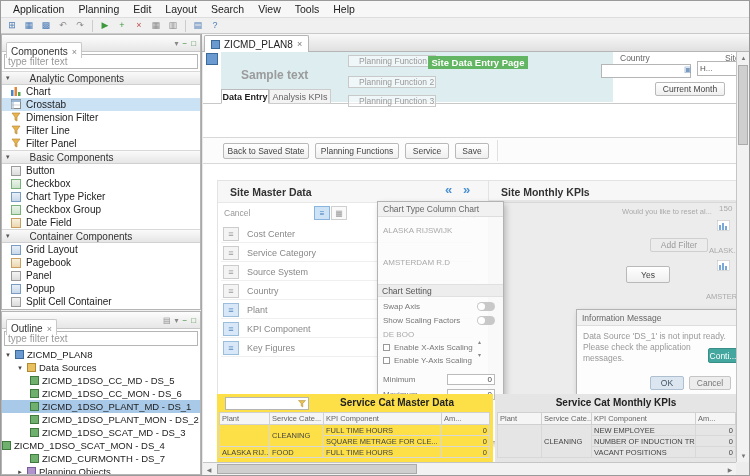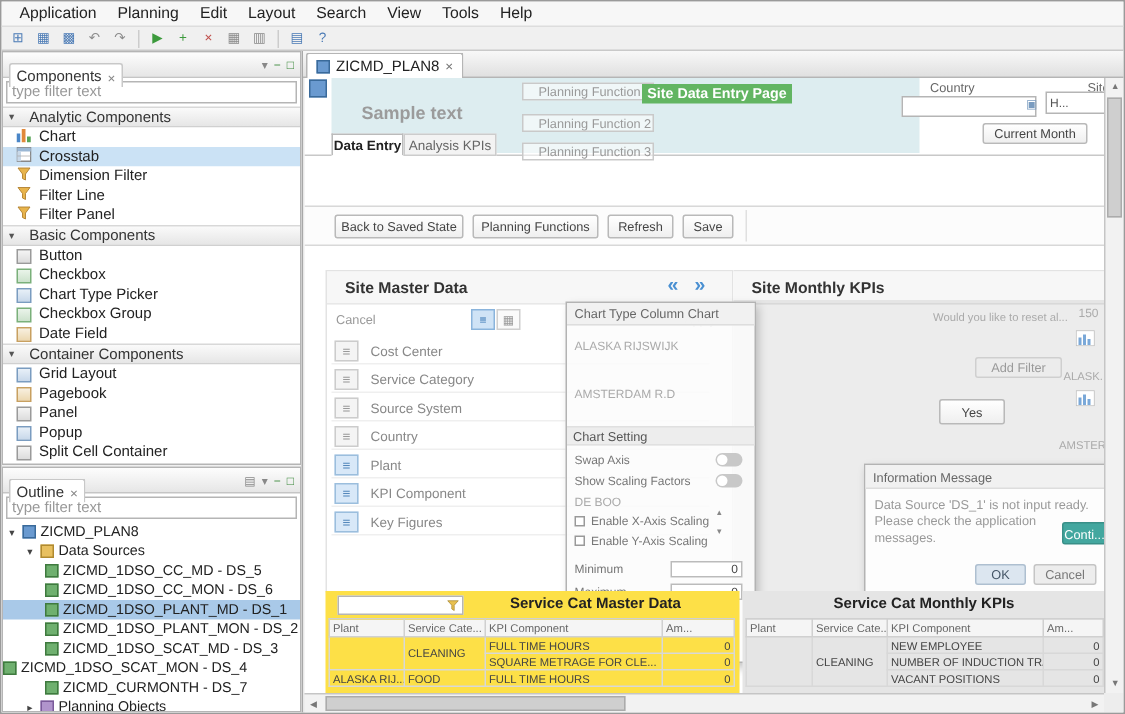--- a/index.html
+++ b/index.html
@@ -21,21 +21,21 @@
   #components-panel{top:0;height:276px}
   #outline-panel{top:277px;bottom:0}
   .panel-header{height:17px;background:linear-gradient(#fdfdfd,#e6e6e6);border-bottom:1px solid #c5c5c5;display:flex;align-items:center;padding:0 4px;gap:4px}
   .panel-tab{display:flex;align-items:flex-end;gap:4px;font-size:10px;color:#333;padding:1px 4px;background:#fff;border:1px solid #c8c8c8;border-bottom:none;border-radius:2px 2px 0 0;height:16px;margin-top:13px}
   .panel-close{color:#888;font-size:9px}
   .panel-header-icons{margin-left:auto;display:flex;gap:4px;align-items:center}
   .ph-icon{font-size:8px;color:#3c8a3c}
   .ph-icon.gray{color:#888}
   .filter-box{margin:2px;height:15px;border:1px solid #b5b5b5;background:#fff;display:block;width:calc(100% - 4px);font-size:10px;padding:0 3px;color:#333;font-family:"Liberation Sans",sans-serif}
   .filter-box::placeholder{color:#999}
-  .group-header{height:14px;display:flex;align-items:center;gap:10px;padding:0 4px;background:linear-gradient(#fafafa,#e6e6e6);border-top:1px solid #d8d8d8;border-bottom:1px solid #d0d0d0;font-size:10px;color:#333;white-space:nowrap}
+  .group-header{height:14px;display:flex;align-items:center;gap:20px;padding:0 4px;background:linear-gradient(#fafafa,#e6e6e6);border-top:1px solid #d8d8d8;border-bottom:1px solid #d0d0d0;font-size:10px;color:#333;white-space:nowrap}
   .group-arrow{font-size:7px;color:#555}
   .comp-item{height:13px;display:flex;align-items:center;gap:5px;padding:0 2px 0 9px;font-size:10px;color:#222;background:#fff;white-space:nowrap}
   .comp-item.selected{background:#cbe2f5}
   .ic{width:10px;height:10px;flex:0 0 10px;border:1px solid #7a9cc0;background:linear-gradient(#e8f0f8,#c8d8ea);display:inline-block}
   .ic.green{border-color:#7ab07a;background:linear-gradient(#eaf4ea,#cce2cc)}
   .ic.orange{border-color:#c8a060;background:linear-gradient(#f8f0e0,#ecd8b0)}
   .ic.gray{border-color:#9a9a9a;background:linear-gradient(#f4f4f4,#dcdcdc)}
   
   .tree-row{height:13px;display:flex;align-items:center;gap:3px;font-size:9.5px;color:#222;white-space:nowrap;overflow:hidden}
   .tree-row.selected{background:#a9c9e8}
@@ -325,21 +325,21 @@
       <div class="abs cv-btn" style="left:452px;top:30px;width:70px;height:14px">Current Month</div>
 
       <div class="abs" style="left:0;top:51px;width:534px;height:1px;background:#c8c8c8"></div>
       <div class="abs cv-tab-active" style="left:18px;top:37px;width:48px;height:15px">Data Entry</div>
       <div class="abs cv-tab" style="left:66px;top:37px;width:62px;height:15px">Analysis KPIs</div>
       <div class="abs pf-box" style="left:145px;top:43px;width:88px;height:12px">Planning Function 3</div>
 
       <div class="abs" style="left:0;top:85px;width:534px;height:27px;border-top:1px solid #d8d8d8;border-bottom:1px solid #d8d8d8;background:#fcfcfc"></div>
       <div class="abs cv-btn" style="left:20px;top:91px;width:86px;height:16px">Back to Saved State</div>
       <div class="abs cv-btn" style="left:112px;top:91px;width:84px;height:16px">Planning Functions</div>
-      <div class="abs cv-btn" style="left:202px;top:91px;width:44px;height:16px">Refresh</div>
+      <div class="abs cv-btn" style="left:202px;top:91px;width:44px;height:16px">Service</div>
       <div class="abs cv-btn" style="left:252px;top:91px;width:34px;height:16px">Save</div>
       <div class="abs" style="left:294px;top:88px;width:1px;height:21px;background:#e0e0e0"></div>
 
       <div class="abs sec" style="left:14px;top:128px;width:272px;height:215px">
         <div class="sec-head">
           <span class="section-title">Site Master Data</span>
         </div>
         <span class="abs small-label" style="left:6px;top:27px;color:#999">Cancel</span>
         <span class="abs tgl-btn active" style="left:96px;top:25px">≡</span>
         <span class="abs tgl-btn" style="left:113px;top:25px">▦</span>

